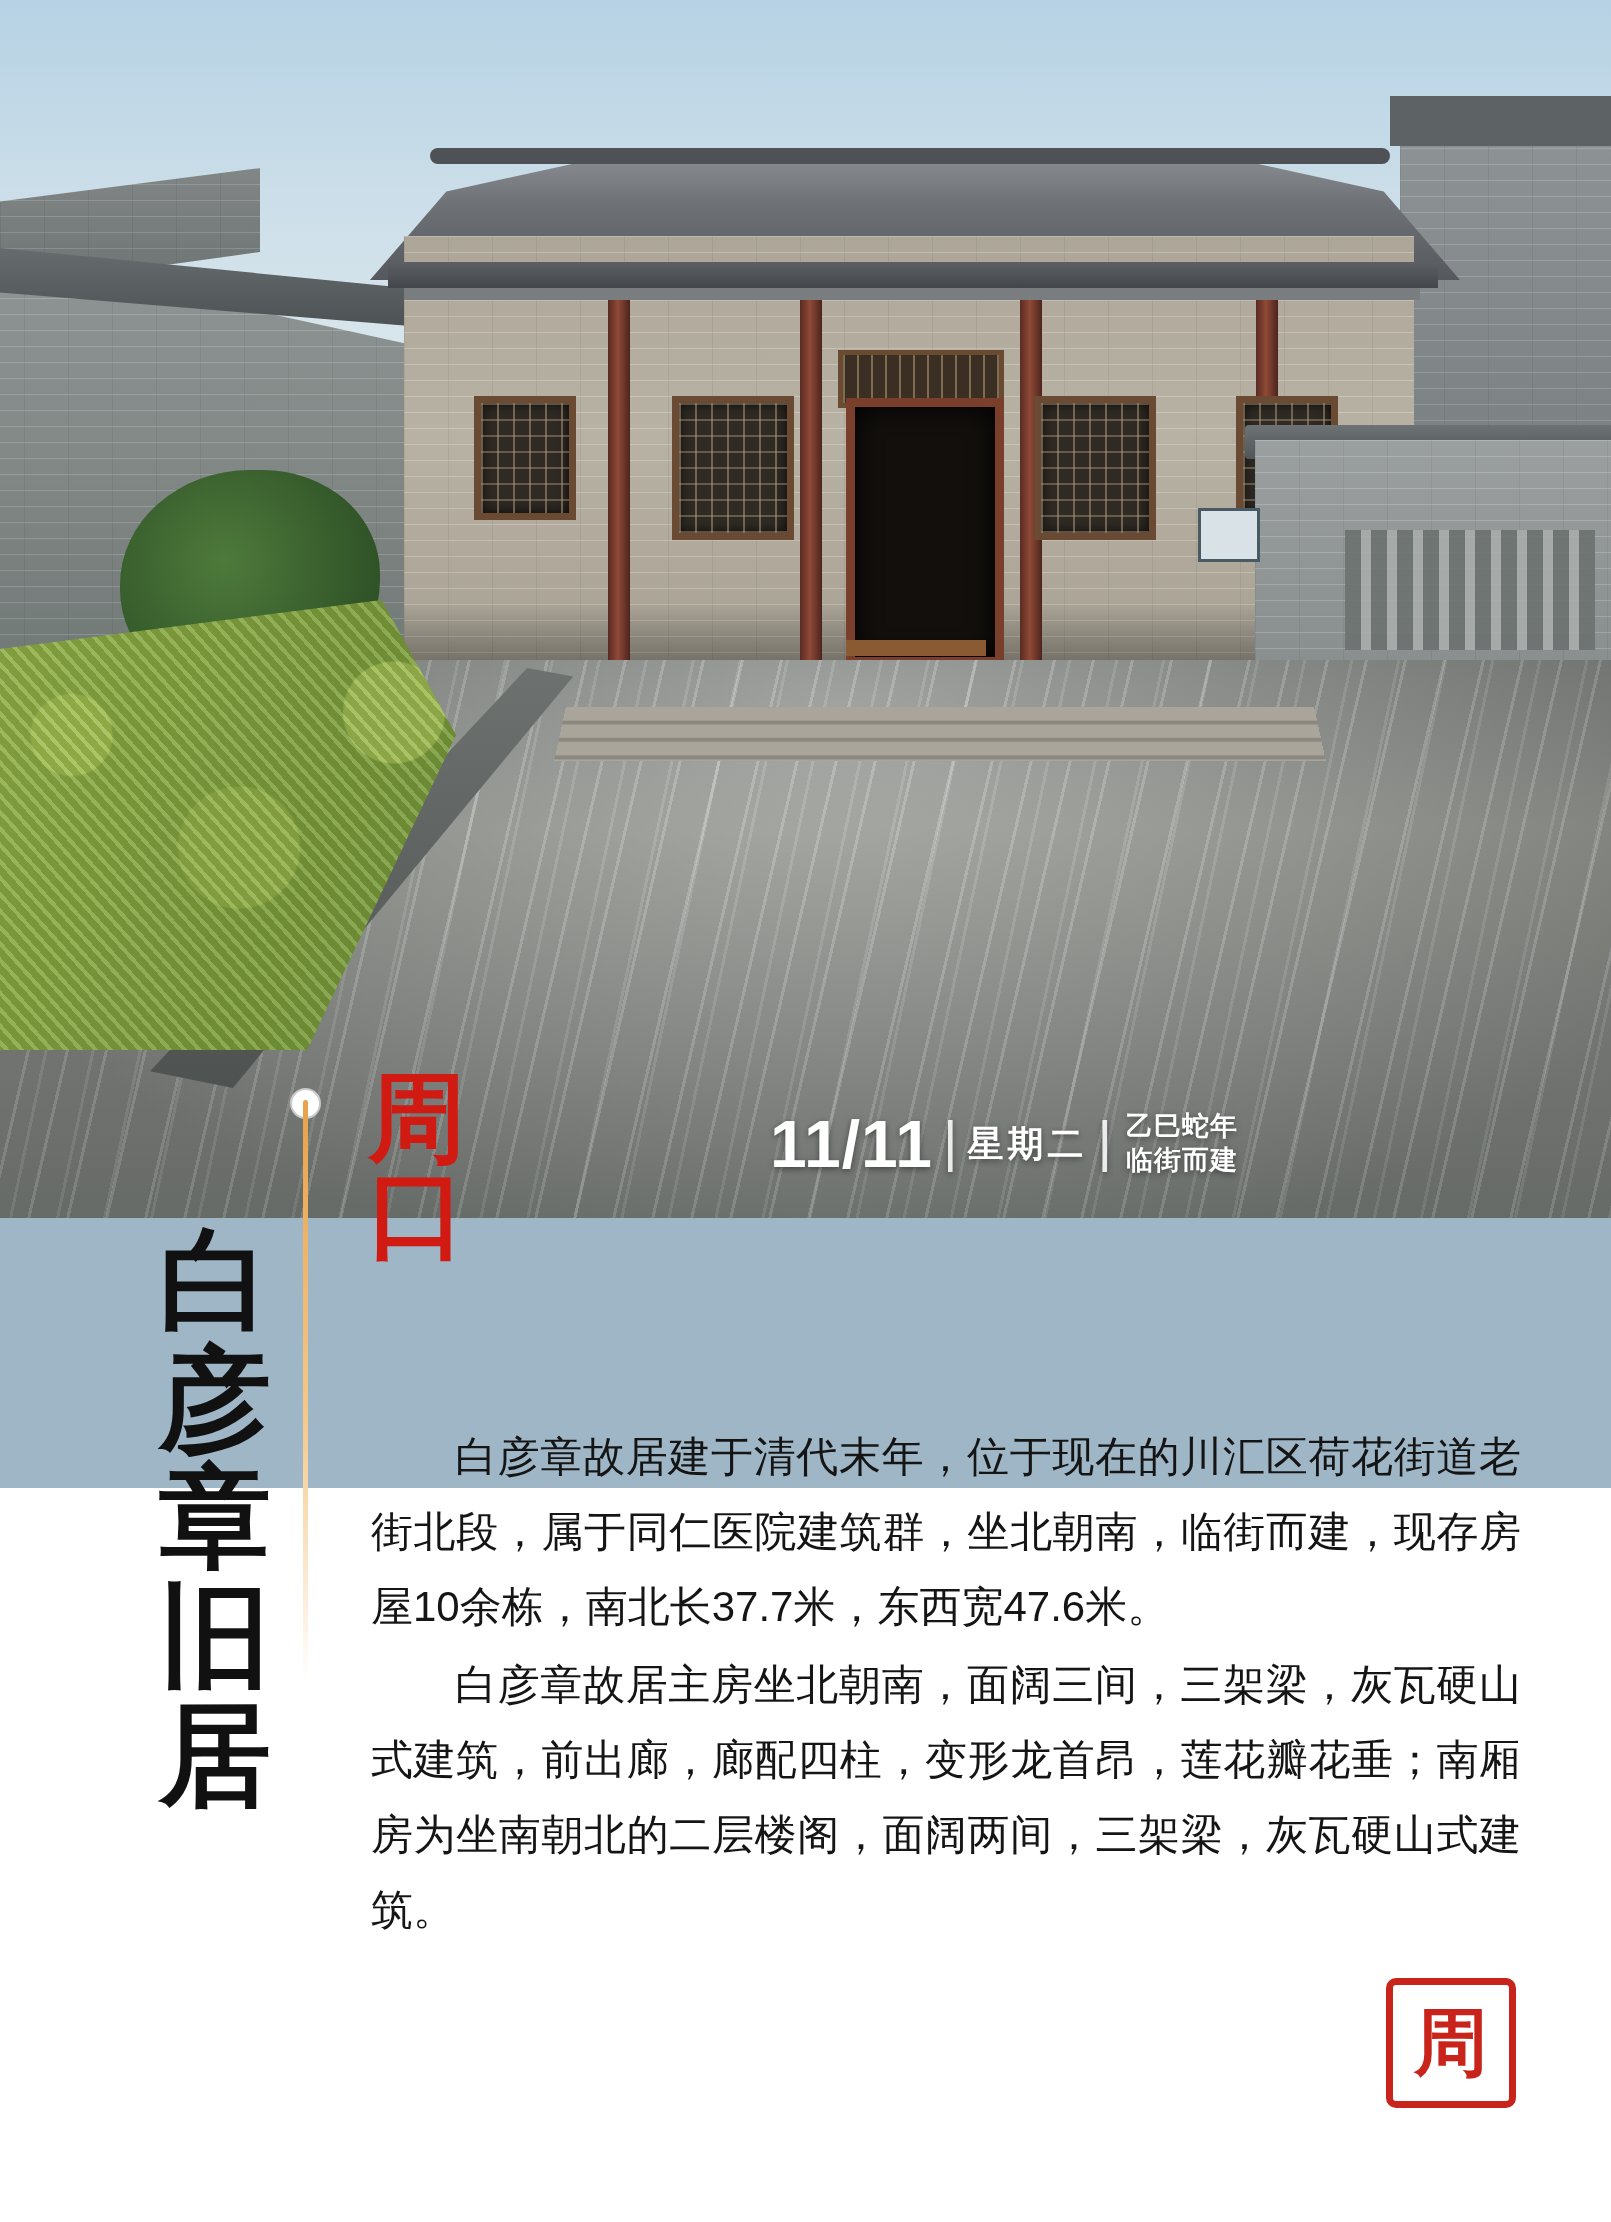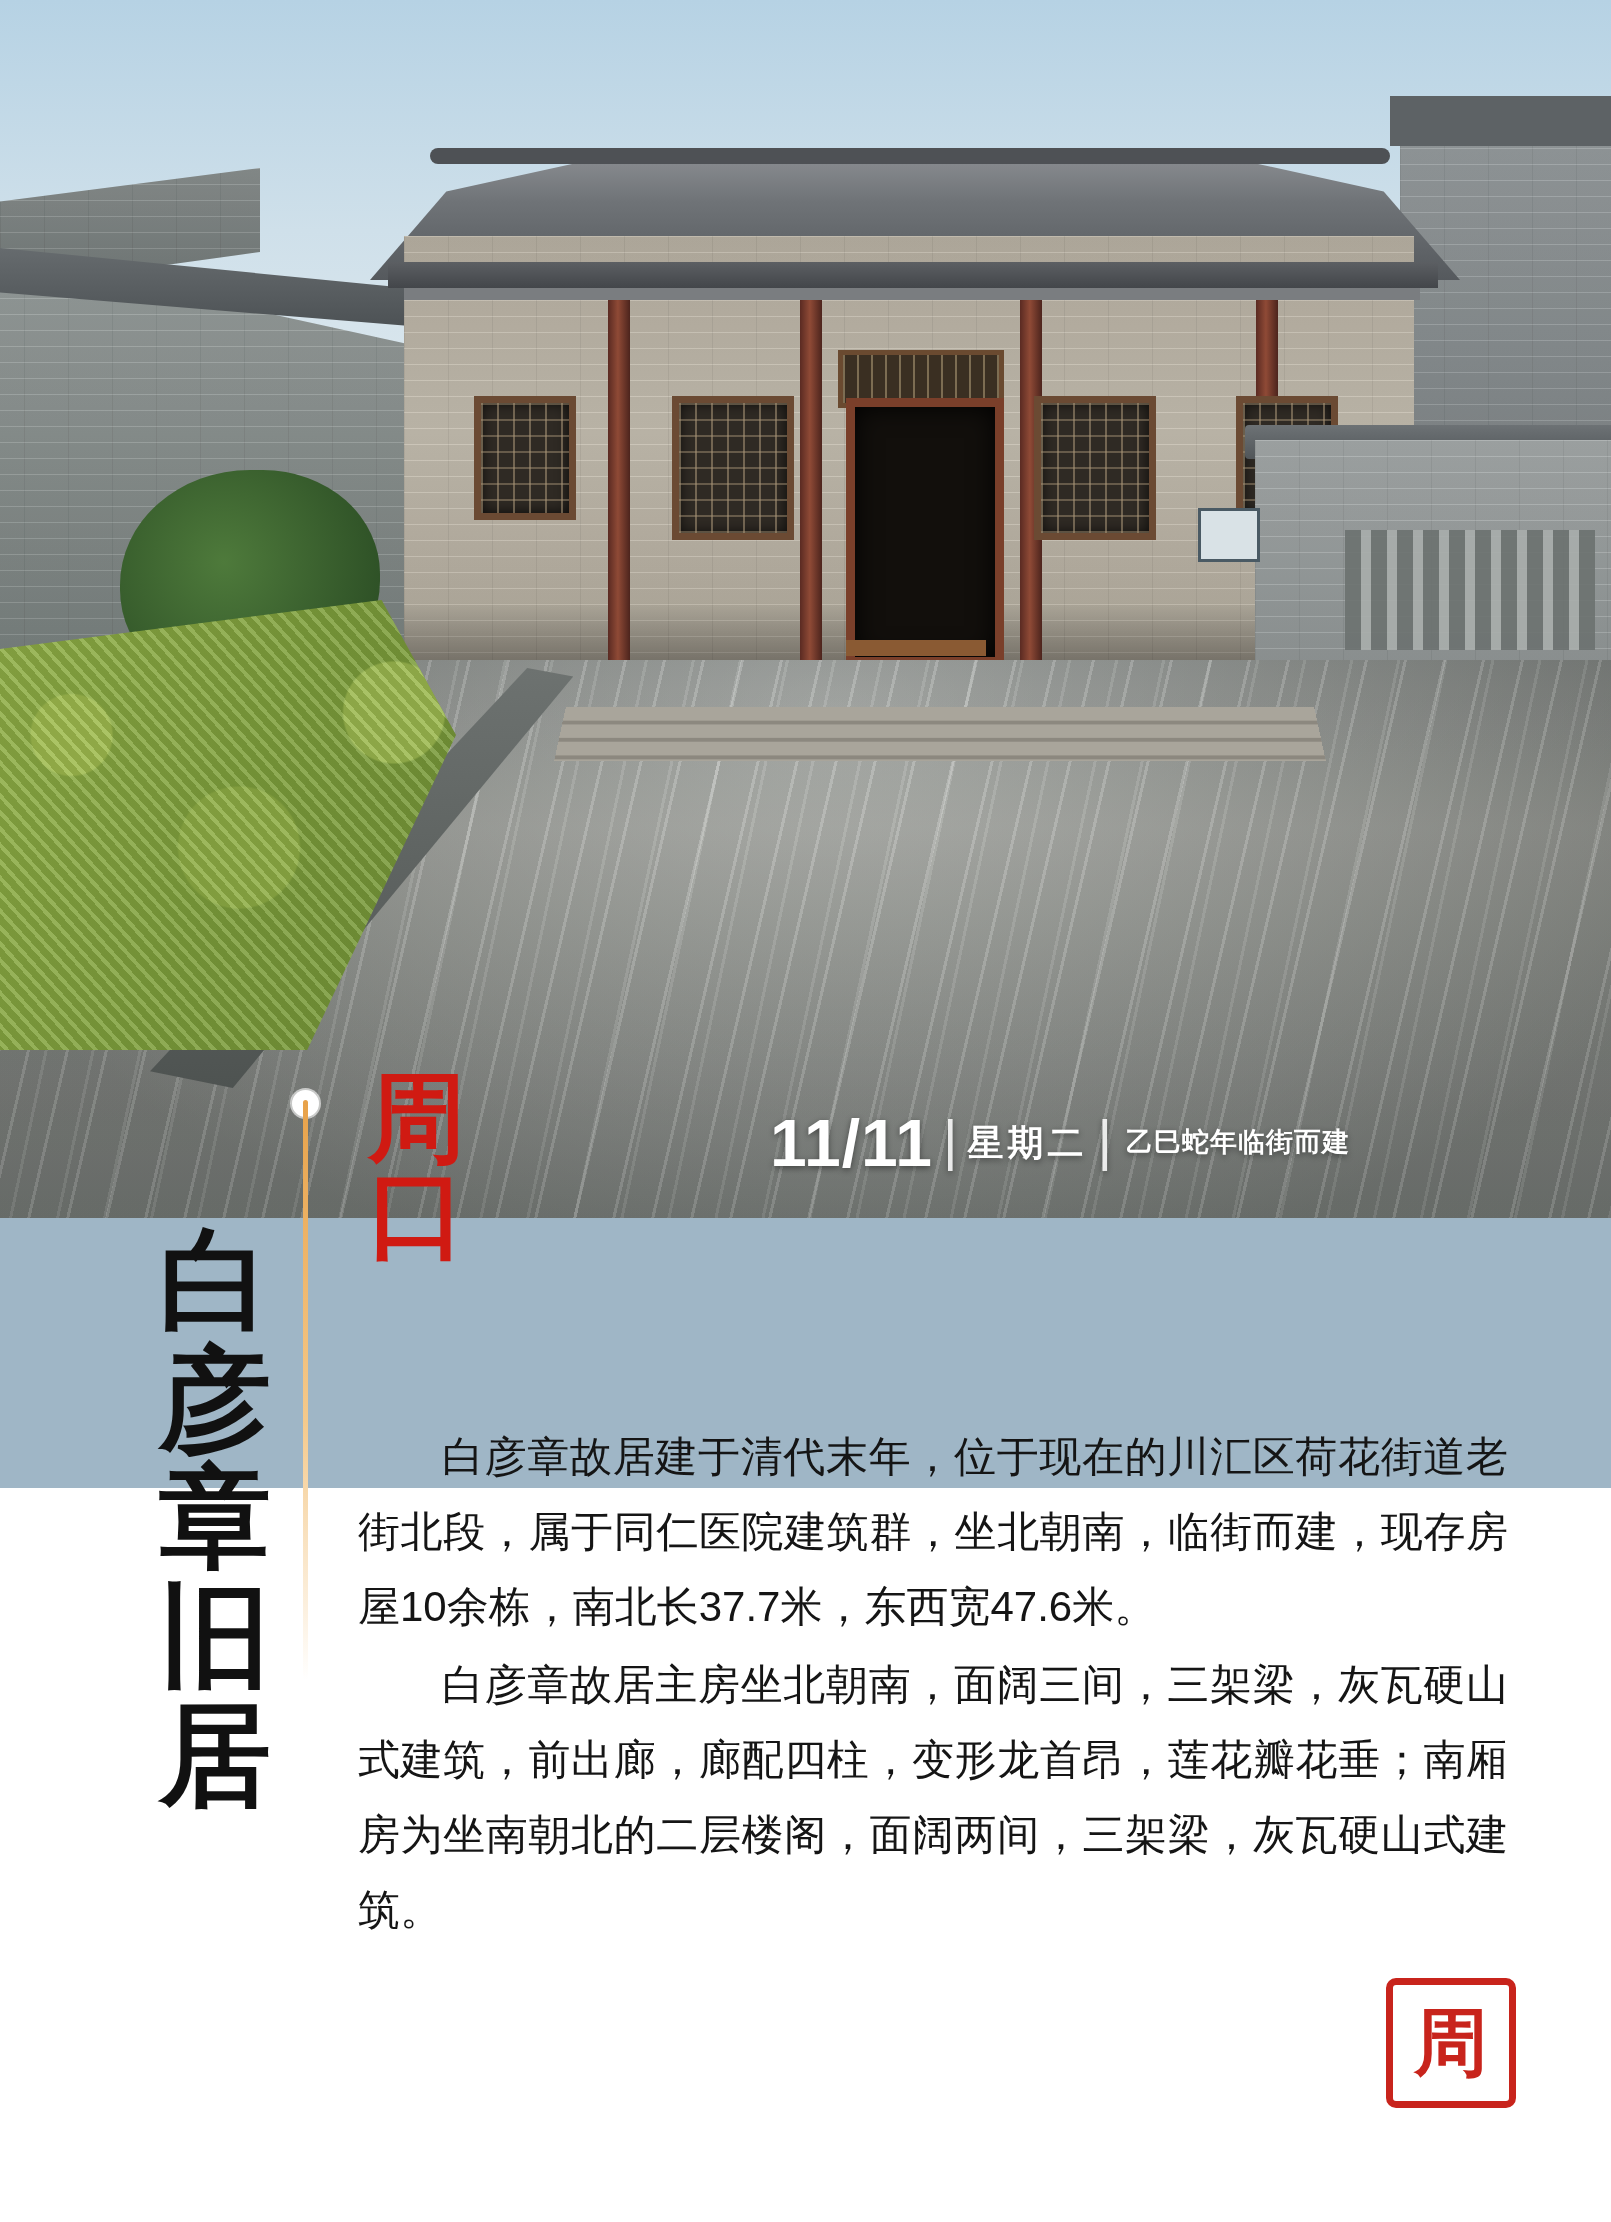--- a/index.html
+++ b/index.html
@@ -289,20 +289,21 @@
     transform: translateY(-3px);
   }
   .weekday {
     font-size: 36px;
     font-weight: bold;
     letter-spacing: 4px;
     line-height: 1;
   }
   .lunar {
     display: flex;
+    flex-direction: column;
     justify-content: flex-start;
     font-size: 27px;
     line-height: 1.25;
     font-weight: bold;
     letter-spacing: 1px;
     padding-left: 4px;
   }
 
   
   .city {
@@ -352,21 +353,21 @@
     width: 27px;
     height: 27px;
     background: #ffffff;
     border-radius: 50%;
     box-shadow: 0 0 0 2px rgba(255,255,255,0.6);
   }
 
   
   .body-text {
     position: absolute;
-    left: 358px;
+    left: 371px;
     top: 1420px;
     width: 1150px;
     color: #151515;
     font-size: 42px;
     line-height: 1.78;
     text-align: justify;
     font-family: "Liberation Sans", sans-serif;
   }
   .body-text p {
     margin: 0 0 4px 0;

